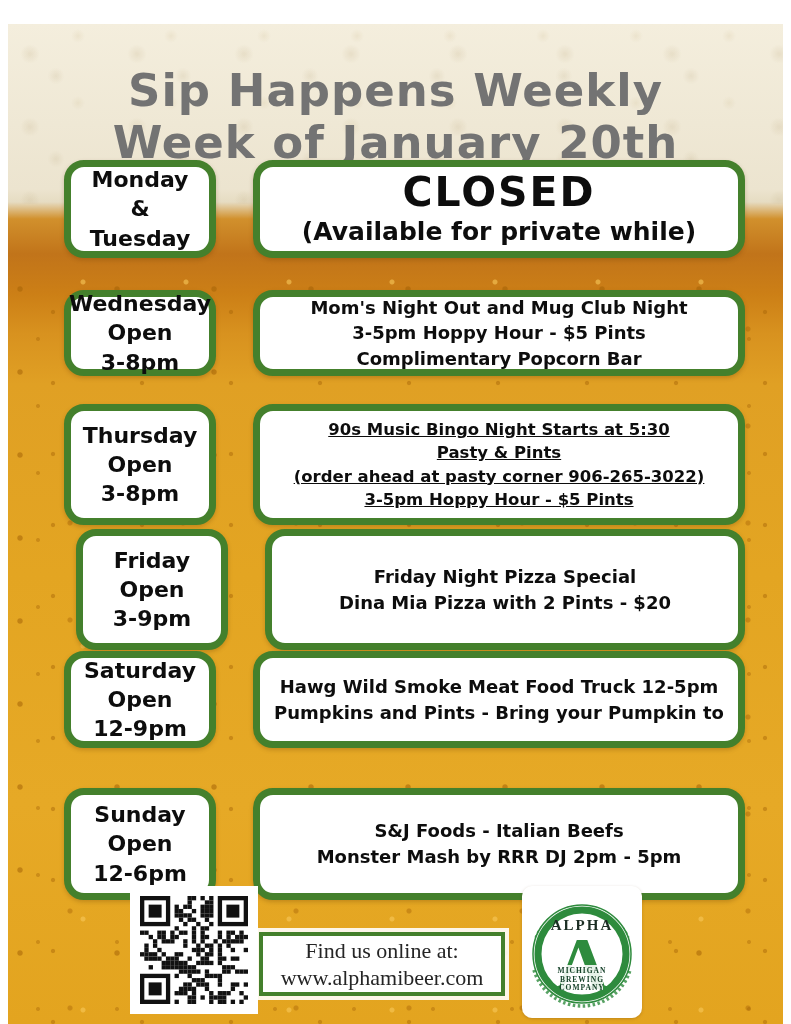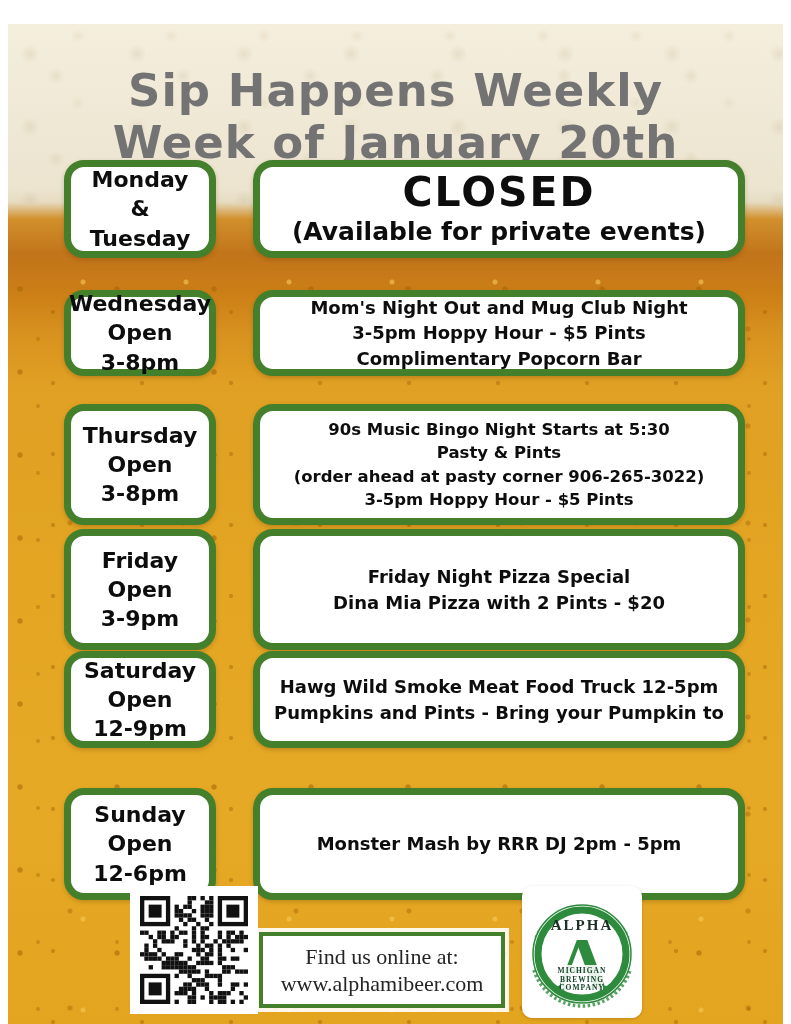--- a/index.html
+++ b/index.html
@@ -49,46 +49,46 @@
   .title{
     position:absolute;top:44px;left:0;width:100%;text-align:center;
     color:#737373;font-weight:700;z-index:3;
   }
   .title .tl{display:block;font-size:45px;line-height:1.14;letter-spacing:1px;}
 
   .row{position:absolute;left:64px;right:46px;display:flex;gap:37px;z-index:3;}
   .r1{top:160px;height:98px;}
   .r2{top:290px;height:86px;}
   .r3{top:404px;height:121px;}
-  .r4{top:529px;height:121px;}
+  .r4{top:529px;height:121px;margin-left:12px;}
   .r5{top:651px;height:97px;}
   .r6{top:769px;height:112px;margin-top:19px;}
   .daybox,.evbox{
     background:#ffffff;border:7px solid #44802c;border-radius:20px;
     box-sizing:border-box;display:flex;flex-direction:column;
     justify-content:center;align-items:center;
     box-shadow:0 2px 4px rgba(90,50,0,.25);
   }
   .daybox{width:152px;flex:0 0 auto;}
   .evbox{flex:1;padding:22px 10px;}
   .dl{font-size:22px;font-weight:700;color:#0d0d0d;line-height:1.32;text-align:center;}
   .ev{font-size:18px;font-weight:700;color:#0d0d0d;line-height:1.42;text-align:center;white-space:nowrap;}
-  .r3 .ev{font-size:16.5px;line-height:1.4;}
+  .r3 .ev{font-size:16.5px;line-height:1.4;text-decoration:underline;}
   .closed-main{font-size:41px;line-height:1.15;letter-spacing:2px;}
   .closed-sub{font-size:25px;line-height:1.3;}
   .big-line{font-size:25px;line-height:1.35;}
 
   .qr{
     position:absolute;left:130px;top:886px;width:128px;height:128px;z-index:3;
     background:#ffffff;padding:10px;box-sizing:border-box;
   }
   .qr svg{display:block;width:108px;height:108px;}
 
   .findus{
-    position:absolute;left:259px;top:932px;width:246px;height:76px;z-index:3;
+    position:absolute;left:259px;top:932px;width:246px;height:64px;z-index:3;
     box-sizing:border-box;background:#ffffff;border:4px solid #44802c;
     box-shadow:0 0 0 4px rgba(255,255,255,.9);
     display:flex;flex-direction:column;justify-content:center;align-items:center;
     font-family:"Liberation Serif","DejaVu Serif",serif;color:#252525;
   }
   .findus .fl{font-size:22px;line-height:1.25;}
 
   .logo{
     position:absolute;left:522px;top:886px;width:120px;height:132px;z-index:3;
     background:#ffffff;border-radius:10px;box-shadow:0 1px 3px rgba(90,50,0,.25);
@@ -108,21 +108,21 @@
   </h1>
 
   <section class="row r1">
     <div class="daybox">
       <div class="dl">Monday</div>
       <div class="dl">&amp;</div>
       <div class="dl">Tuesday</div>
     </div>
     <div class="evbox">
       <div class="ev closed-main">CLOSED</div>
-      <div class="ev closed-sub">(Available for private events)</div>
+      <div class="ev closed-sub">(Available for private while)</div>
     </div>
   </section>
 
   <section class="row r2">
     <div class="daybox">
       <div class="dl">Wednesday</div>
       <div class="dl">Open</div>
       <div class="dl">3-8pm</div>
     </div>
     <div class="evbox">
@@ -170,20 +170,21 @@
     </div>
   </section>
 
   <section class="row r6">
     <div class="daybox">
       <div class="dl">Sunday</div>
       <div class="dl">Open</div>
       <div class="dl">12-6pm</div>
     </div>
     <div class="evbox">
+      <div class="ev">S&amp;J Foods - Italian Beefs</div>
       <div class="ev">Monster Mash by RRR DJ 2pm - 5pm</div>
     </div>
   </section>
 
   <div class="qr">
     <svg id="qr-svg" viewBox="0 0 100 100" xmlns="http://www.w3.org/2000/svg">
         <rect x="44" y="0" width="4" height="4" fill="#111"></rect>
         <rect x="48" y="0" width="4" height="4" fill="#111"></rect>
         <rect x="56" y="0" width="4" height="4" fill="#111"></rect>
         <rect x="64" y="0" width="4" height="4" fill="#111"></rect>

